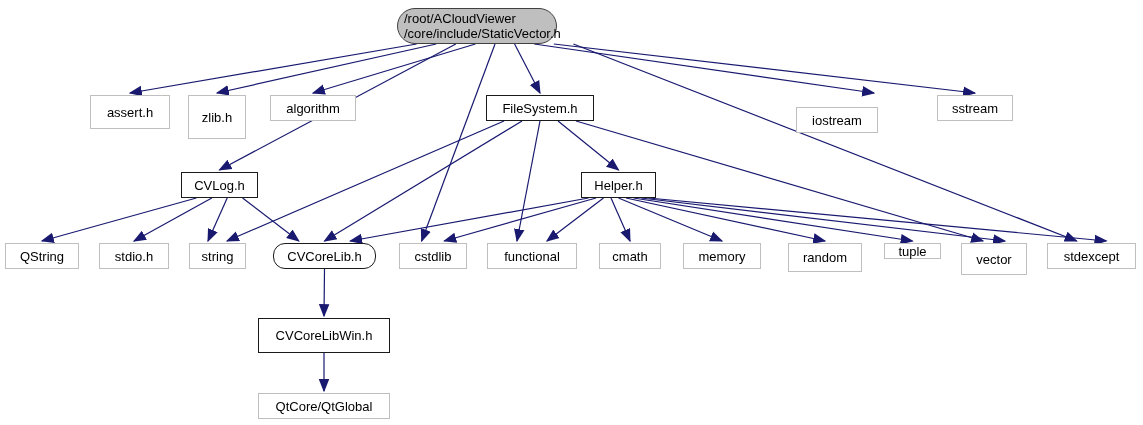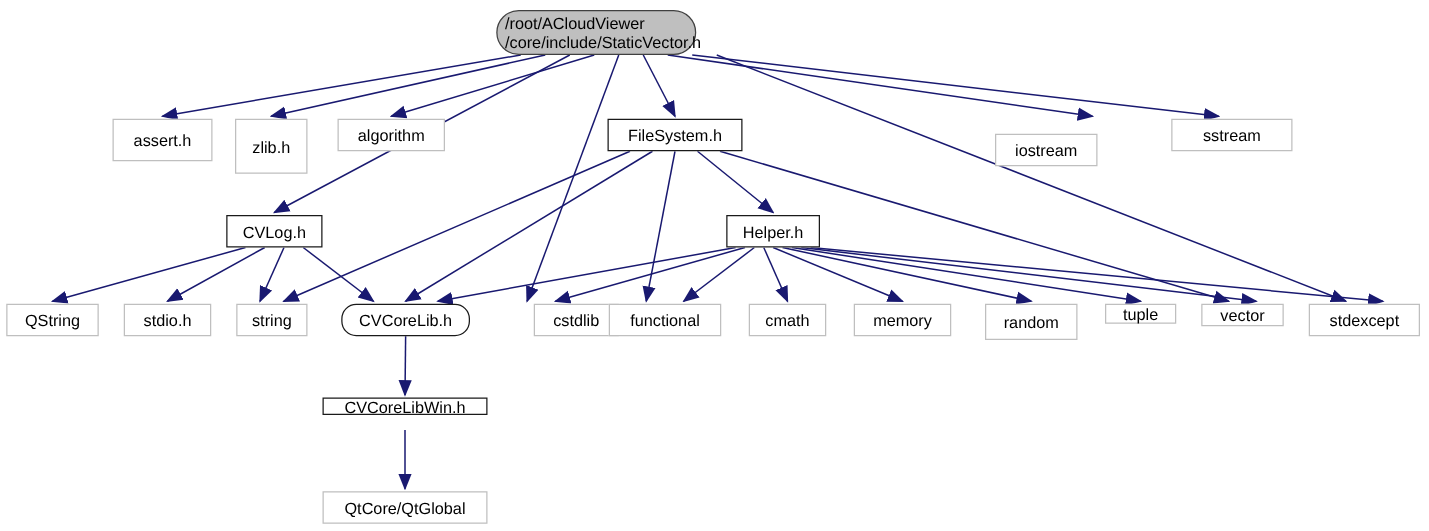--- a/index.html
+++ b/index.html
@@ -76,30 +76,30 @@
       <line x1="324.5" y1="269" x2="324" y2="316" stroke="#191970" stroke-width="1.2" marker-end="url(#arrow)"></line>
       <line x1="324" y1="344" x2="324" y2="391" stroke="#191970" stroke-width="1.2" marker-end="url(#arrow)"></line>
     </svg>
 <div class="node main" style="left: 397px; top: 8px; width: 160px; height: 36px; border-radius: 18px;">/root/ACloudViewer
 /core/include/StaticVector.h</div>
     <div class="node plain" style="left: 90px; top: 95px; width: 80px; height: 34px;">assert.h</div>
     <div class="node plain" style="left: 188px; top: 95px; width: 58px; height: 44px;">zlib.h</div>
     <div class="node plain" style="left: 270px; top: 95px; width: 86px; height: 26px;">algorithm</div>
     <div class="node linked" style="left: 486px; top: 95px; width: 108px; height: 26px;">FileSystem.h</div>
     <div class="node plain" style="left: 796px; top: 95px; width: 82px; height: 26px; margin-top: 12px;">iostream</div>
-    <div class="node plain" style="left: 937px; top: 95px; width: 97px; height: 26px;">sstream</div>
+    <div class="node plain" style="left: 937px; top: 95px; width: 76px; height: 26px;">sstream</div>
     <div class="node linked" style="left: 181px; top: 172px; width: 77px; height: 26px;">CVLog.h</div>
     <div class="node linked" style="left: 581px; top: 172px; width: 75px; height: 26px;">Helper.h</div>
     <div class="node plain" style="left: 5px; top: 243px; width: 74px; height: 26px;">QString</div>
     <div class="node plain" style="left: 99px; top: 243px; width: 70px; height: 26px;">stdio.h</div>
     <div class="node plain" style="left: 189px; top: 243px; width: 57px; height: 26px;">string</div>
     <div class="node linked" style="left: 273px; top: 243px; width: 103px; height: 26px; border-radius: 12px;">CVCoreLib.h</div>
-    <div class="node plain" style="left: 399px; top: 243px; width: 68px; height: 26px; margin-left: 28px;">cstdlib</div>
+    <div class="node plain" style="left: 399px; top: 243px; width: 68px; height: 26px;">cstdlib</div>
     <div class="node plain" style="left: 487px; top: 243px; width: 90px; height: 26px;">functional</div>
     <div class="node plain" style="left: 599px; top: 243px; width: 62px; height: 26px;">cmath</div>
     <div class="node plain" style="left: 683px; top: 243px; width: 78px; height: 26px;">memory</div>
     <div class="node plain" style="left: 788px; top: 243px; width: 74px; height: 29px;">random</div>
     <div class="node plain" style="left: 884px; top: 243px; width: 57px; height: 16px;">tuple</div>
-    <div class="node plain" style="left: 961px; top: 243px; width: 66px; height: 18px;">vector</div>
+    <div class="node plain" style="left: 961px; top: 243px; width: 66px; height: 32px;">vector</div>
     <div class="node plain" style="left: 1047px; top: 243px; width: 89px; height: 26px;">stdexcept</div>
-    <div class="node linked" style="left: 258px; top: 318px; width: 132px; height: 14px;">CVCoreLibWin.h</div>
+    <div class="node linked" style="left: 258px; top: 318px; width: 132px; height: 35px;">CVCoreLibWin.h</div>
     <div class="node plain" style="left: 258px; top: 393px; width: 132px; height: 26px;">QtCore/QtGlobal</div>
   </div>
 
 </body></html>

